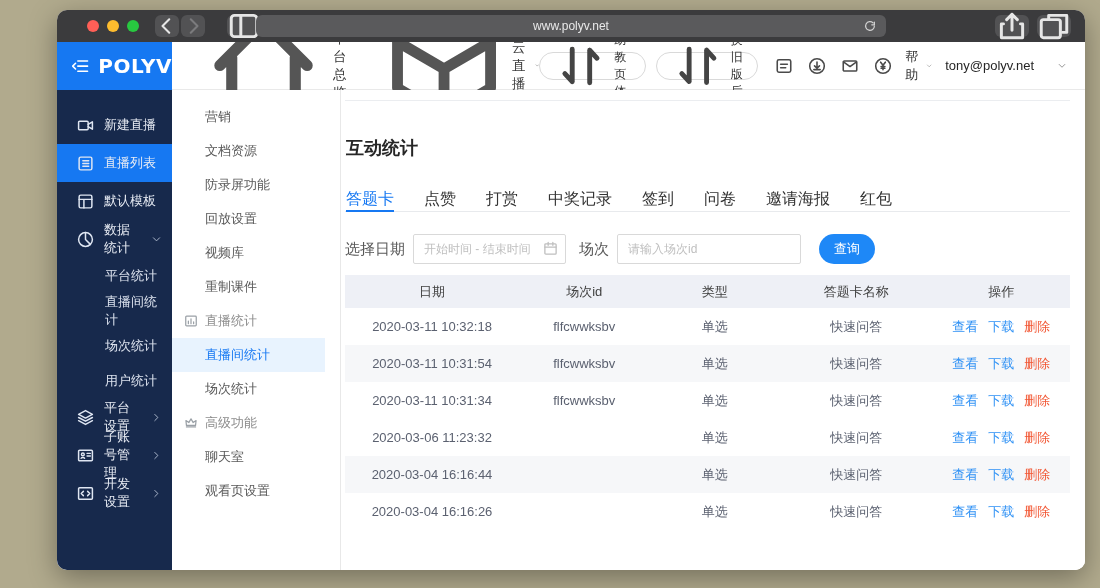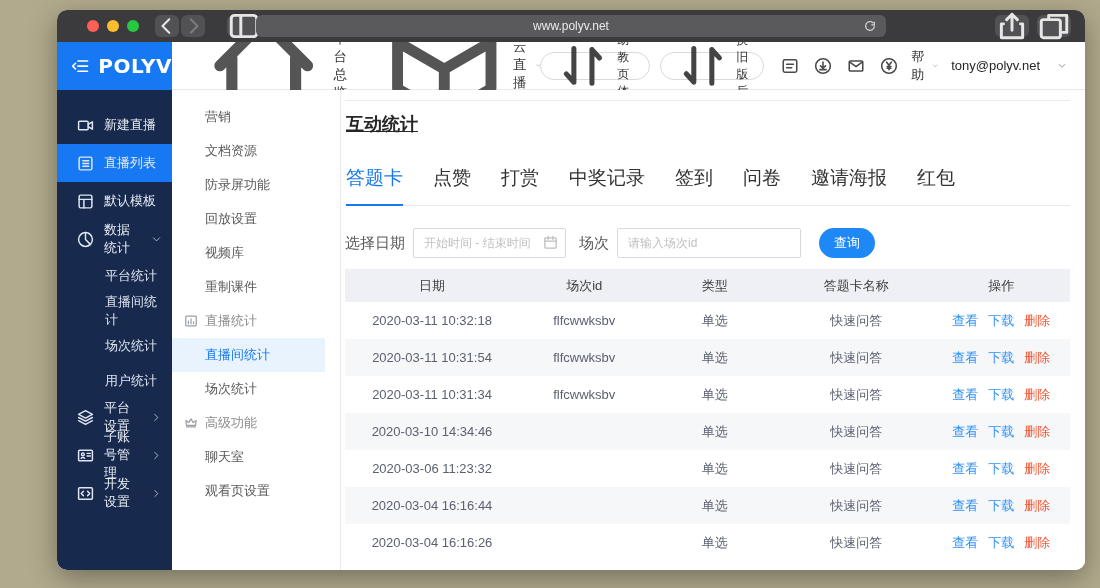--- a/index.html
+++ b/index.html
@@ -47,21 +47,21 @@
   .hnav-item svg { width:16px; height:16px; color:#555; }
   .hnav-item .chev { width:11px; height:11px; color:#999; }
   .header-right { margin-left:auto; display:flex; align-items:center; gap:13px; }
   .pill { display:flex; align-items:center; gap:5px; height:28px; padding:0 13px;
     border:1px solid #d9d9d9; border-radius:15px; font-size:12px; color:#333; background:#fff; cursor:pointer; }
   .pill svg { width:12px; height:12px; color:#444; }
   .hicons { display:flex; align-items:center; gap:15px; margin-left:4px; }
   .hicon { width:18px; height:18px; color:#4a4a4a; cursor:pointer; }
   .help { display:flex; align-items:center; gap:4px; font-size:13px; color:#333; cursor:pointer; }
   .help .chev, .account .chev { width:10px; height:10px; color:#888; }
-  .account { display:flex; align-items:center; gap:17px; font-size:13px; color:#262626; cursor:pointer; }
+  .account { display:flex; align-items:center; gap:23px; font-size:13px; color:#262626; cursor:pointer; }
 
   
   .sidebar { grid-column:1; grid-row:2; background:var(--sidebar); padding-top:16px; overflow:hidden; }
   .side-item { height:38px; display:flex; align-items:center; gap:10px; padding:0 10px 0 20px;
     color:#e8ecf4; font-size:13px; cursor:pointer; position:relative; }
   .side-item .ic { width:17px; height:17px; flex:none; color:#dfe6f2; }
   .side-item .chev { width:11px; height:11px; margin-left:auto; color:#aeb9cd; }
   .side-item.active { background:var(--brand); }
   .side-item.sub { height:35px; padding-left:48px; color:#dde3ef; }
 
@@ -70,23 +70,23 @@
   .submenu-list { margin-top:-24px; }
   .sm-item { height:34px; display:flex; align-items:center; font-size:13px; color:#595959;
     padding-left:33px; cursor:pointer; }
   .sm-item.section { padding-left:12px; gap:7px; color:#8c8c8c; cursor:default; }
   .sm-item.section .ic { width:14px; height:14px; color:#9aa0a6; }
   .sm-item.active { background:#e8f3fe; color:var(--brand); width:153px; }
 
   
   .main { grid-column:3; grid-row:2; background:#fff; padding:0 15px 0 4px; overflow:hidden; }
   .hairline { height:1px; background:#ebedf0; margin-top:10px; }
-  .page-title { font-size:18px; font-weight:bold; color:#262626; margin:11px 0 0 1px;text-decoration:underline; }
+  .page-title { font-size:18px; font-weight:bold; color:#262626; margin:35px 0 0 1px; }
   .tabs { display:flex; gap:30px; margin-top:29px; border-bottom:1px solid #e8eaed; padding-left:1px; }
-  .tab { font-size:19px; color:#333; padding-bottom:14px; cursor:pointer; position:relative; }
+  .tab { font-size:16px; color:#333; padding-bottom:1px; cursor:pointer; position:relative; }
   .tab.active { color:var(--brand); }
   .tab.active::after { content:""; position:absolute; left:0; right:0; bottom:-1px; height:2px; background:var(--brand); }
 
   .filter { display:flex; align-items:center; margin-top:22px; }
   .f-label { font-size:15px; color:#595959; }
   .inp-wrap { position:relative; margin-left:8px; }
   .inp { height:30px; border:1px solid #d9d9d9; border-radius:2px; font-size:12px; color:#333;
     padding:0 10px; outline:none; font-family:inherit; }
   .inp::placeholder { color:#bfbfbf; }
   .date-inp { width:153px; }
@@ -486,27 +486,20 @@
                 <td>快速问答</td>
                 <td><span class="act blue">查看</span><span class="act blue">下载</span><span class="act red">删除</span></td>
               </tr>
               <tr>
                 <td>2020-03-11 10:31:34</td>
                 <td>flfcwwksbv</td>
                 <td>单选</td>
                 <td>快速问答</td>
                 <td><span class="act blue">查看</span><span class="act blue">下载</span><span class="act red">删除</span></td>
               </tr>
-              <tr class="alt">
-                <td>2020-03-10 14:34:46</td>
-                <td></td>
-                <td>单选</td>
-                <td>快速问答</td>
-                <td><span class="act blue">查看</span><span class="act blue">下载</span><span class="act red">删除</span></td>
-              </tr>
               <tr>
                 <td>2020-03-06 11:23:32</td>
                 <td></td>
                 <td>单选</td>
                 <td>快速问答</td>
                 <td><span class="act blue">查看</span><span class="act blue">下载</span><span class="act red">删除</span></td>
               </tr>
               <tr class="alt">
                 <td>2020-03-04 16:16:44</td>
                 <td></td>

